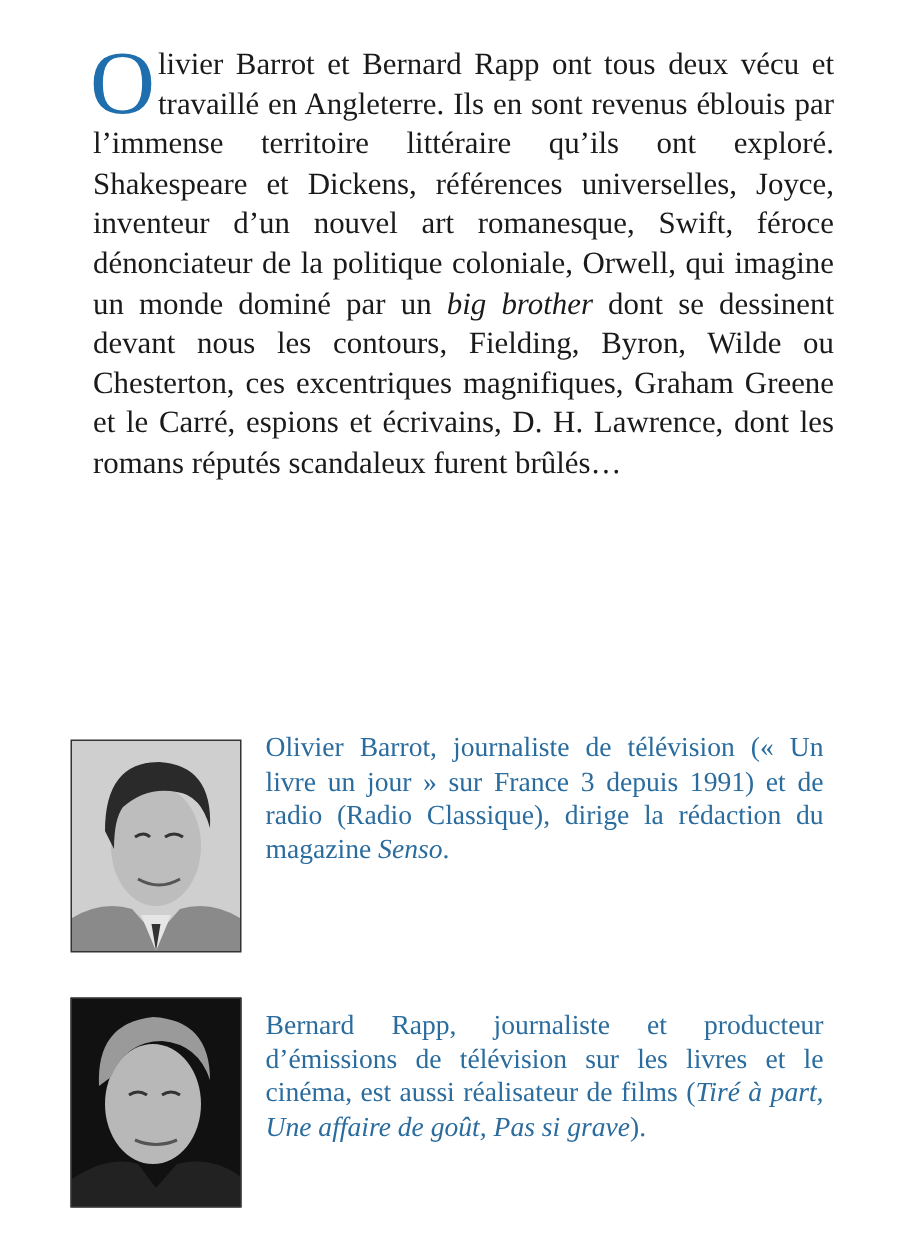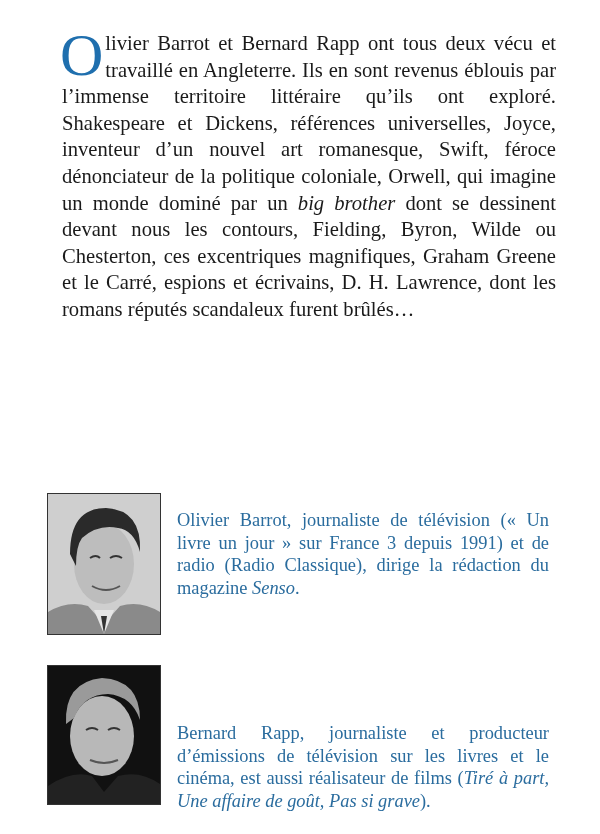--- a/index.html
+++ b/index.html
@@ -12,24 +12,24 @@
     font-size: 20.6px; line-height: 26.6px; text-align: justify;
   }
   .main p { margin: 0; }
   .drop {
     float: left; color: #1f6fae; font-size: 60px; line-height: 44px;
     margin: 3px 2px 0 -2px; font-family: "Liberation Serif", serif;
   }
   .p2 { margin-top: 34px !important; text-indent: 0; }
   .bio {
     position: absolute; color: #2a6c9e; font-size: 18.4px; line-height: 22.6px;
-    text-align: justify; width: 372px; left: 177px; margin-top: 22px;
+    text-align: justify; width: 372px; left: 177px;
   }
   .bio1 { top: 487px; }
-  .bio2 { top: 700px; }
+  .bio2 { top: 672px; }
   .photo {
     position: absolute; left: 47px; width: 112px; border: 1px solid #333;
     overflow: hidden;
   }
   .photo1 { top: 493px; height: 140px; background: linear-gradient(180deg,#d8d8d8,#bcbcbc); }
   .photo2 { top: 665px; height: 138px; background: #111; }
   svg { display: block; }
 </style>
 </head>
 <body>

